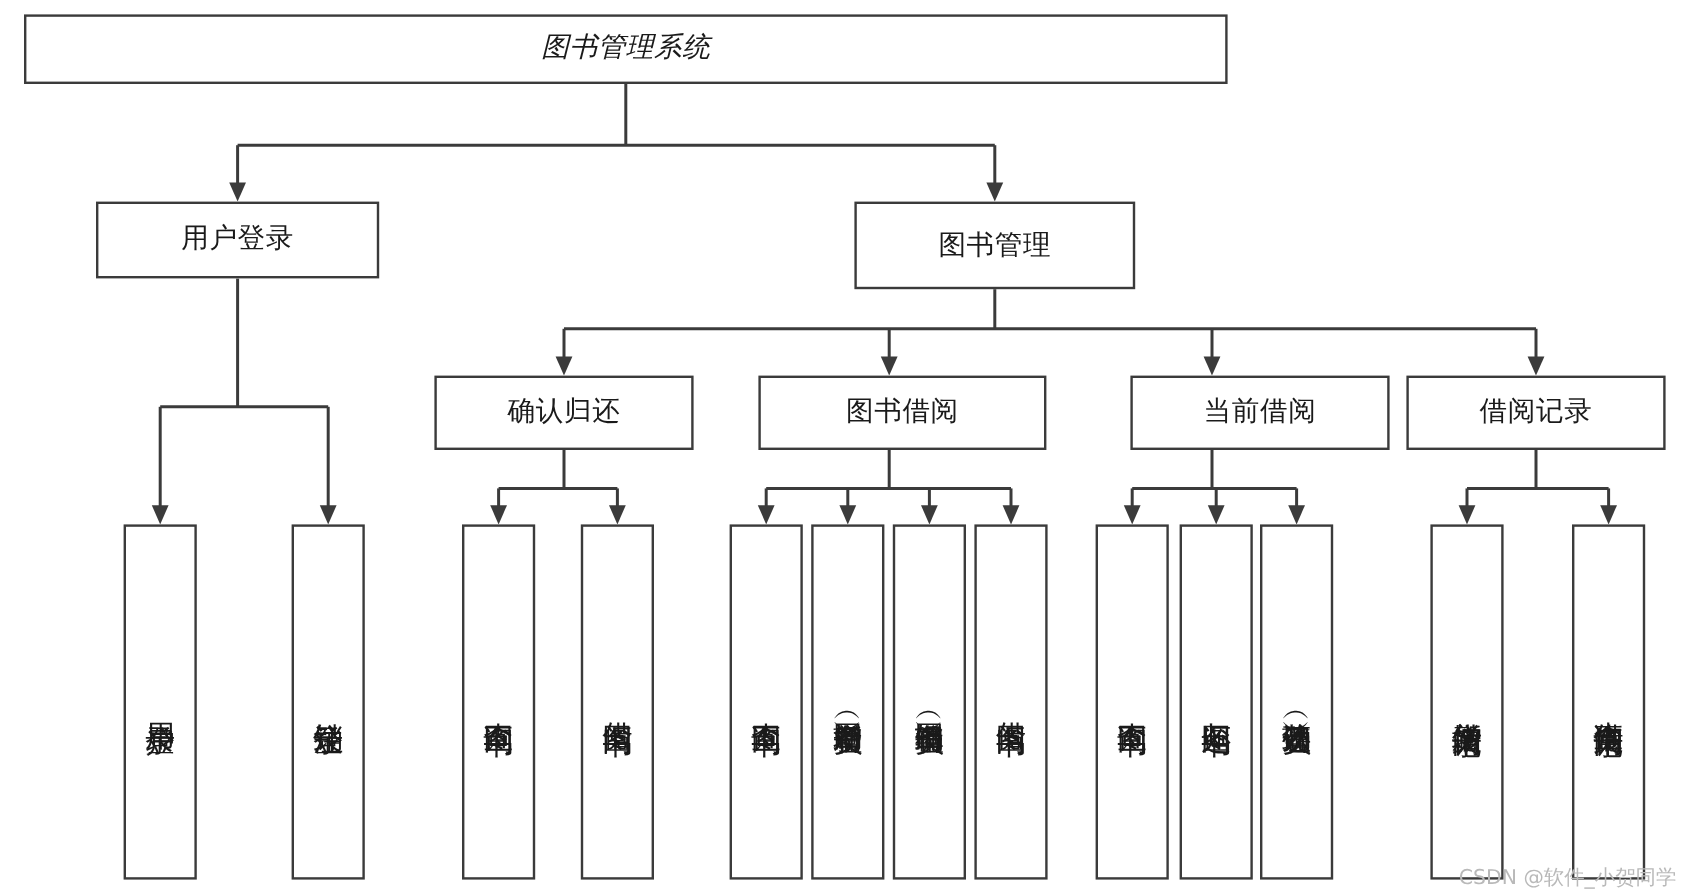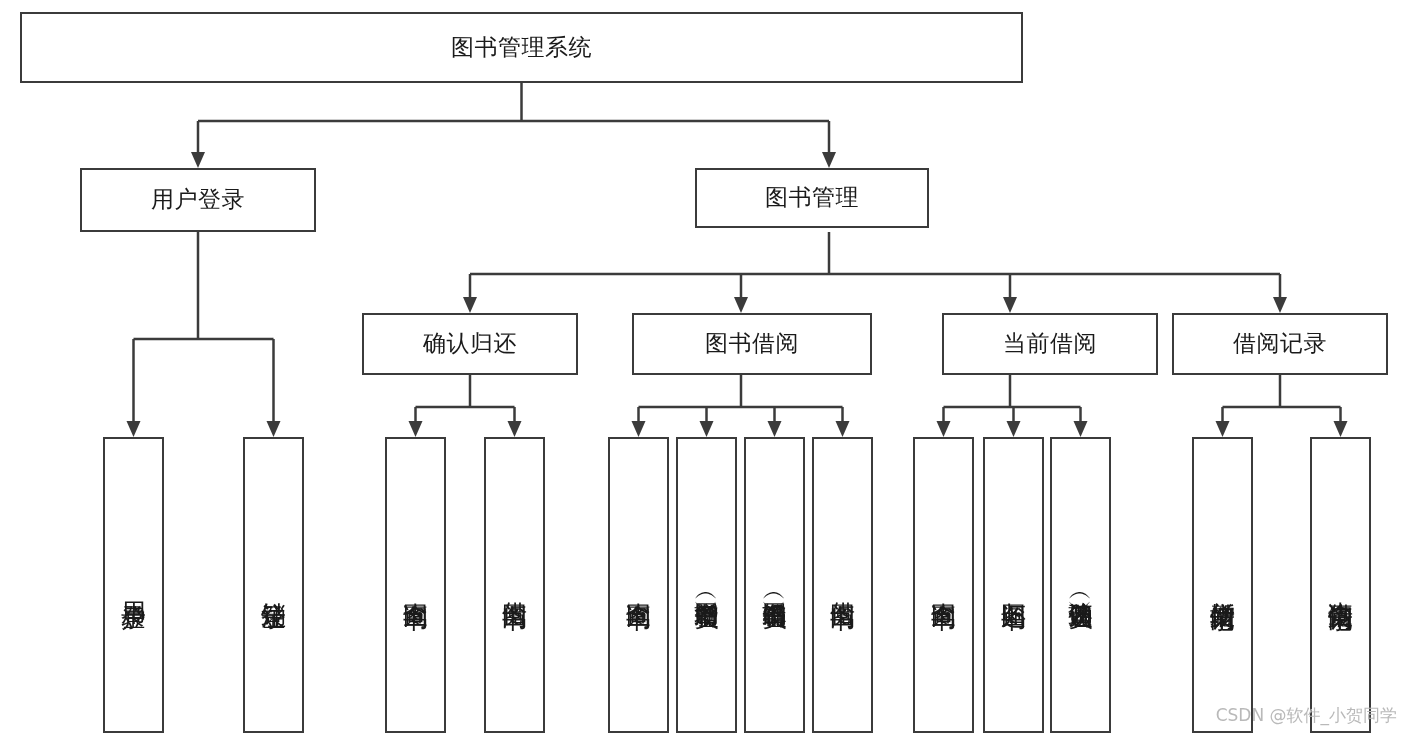--- a/index.html
+++ b/index.html
@@ -52,21 +52,21 @@
     letter-spacing: 1.5px;
     line-height: 1.0;
   }
   .node-v.tight .node-label {
     font-size: 24px;
     letter-spacing: 0.5px;
   }
   .watermark {
     position: absolute;
     right: 8px;
-    bottom: 20px;
+    bottom: 4px;
     font-size: 17px;
     color: #b9b9b9;
     white-space: nowrap;
     user-select: none;
     margin-left: 32px;
   }
 </style>
 </head>
 <body>
 
@@ -119,27 +119,27 @@
       <path d="M 1080.5 407 L 1080.5 422" fill="none" stroke="#3b3b3b" stroke-width="2.5"></path>
       <polygon points="1073.5,421 1087.5,421 1080.5,437" fill="#3b3b3b"></polygon>
       <path d="M 1280 375 L 1280 407" fill="none" stroke="#3b3b3b" stroke-width="2.5"></path>
       <path d="M 1222.5 407 L 1340.5 407" fill="none" stroke="#3b3b3b" stroke-width="2.5"></path>
       <path d="M 1222.5 407 L 1222.5 422" fill="none" stroke="#3b3b3b" stroke-width="2.5"></path>
       <polygon points="1215.5,421 1229.5,421 1222.5,437" fill="#3b3b3b"></polygon>
       <path d="M 1340.5 407 L 1340.5 422" fill="none" stroke="#3b3b3b" stroke-width="2.5"></path>
       <polygon points="1333.5,421 1347.5,421 1340.5,437" fill="#3b3b3b"></polygon>
     </svg>
   <div id="node-layer">
-      <div class="node-box node-h" style="left: 20px; top: 12px; width: 1003px; height: 71px;">
+      <div class="node-box node-h" style="left: 20px; top: 12px; width: 1003px; height: 58px; font-style: italic;">
         <div class="node-label">图书管理系统</div>
       </div>
       <div class="node-box node-h" style="left: 80px; top: 168px; width: 236px; height: 64px;">
         <div class="node-label">用户登录</div>
       </div>
-      <div class="node-box node-h" style="left: 695px; top: 168px; width: 234px; height: 60px; font-family: Liberation Serif, serif;">
+      <div class="node-box node-h" style="left: 712px; top: 168px; width: 234px; height: 73px; font-family: Liberation Serif, serif;">
         <div class="node-label">图书管理</div>
       </div>
       <div class="node-box node-h" style="left: 362px; top: 313px; width: 216px; height: 62px;">
         <div class="node-label">确认归还</div>
       </div>
       <div class="node-box node-h" style="left: 632px; top: 313px; width: 240px; height: 62px;">
         <div class="node-label">图书借阅</div>
       </div>
       <div class="node-box node-h" style="left: 902px; top: 313px; width: 216px; height: 62px; margin-left: 40px;">
         <div class="node-label">当前借阅</div>

